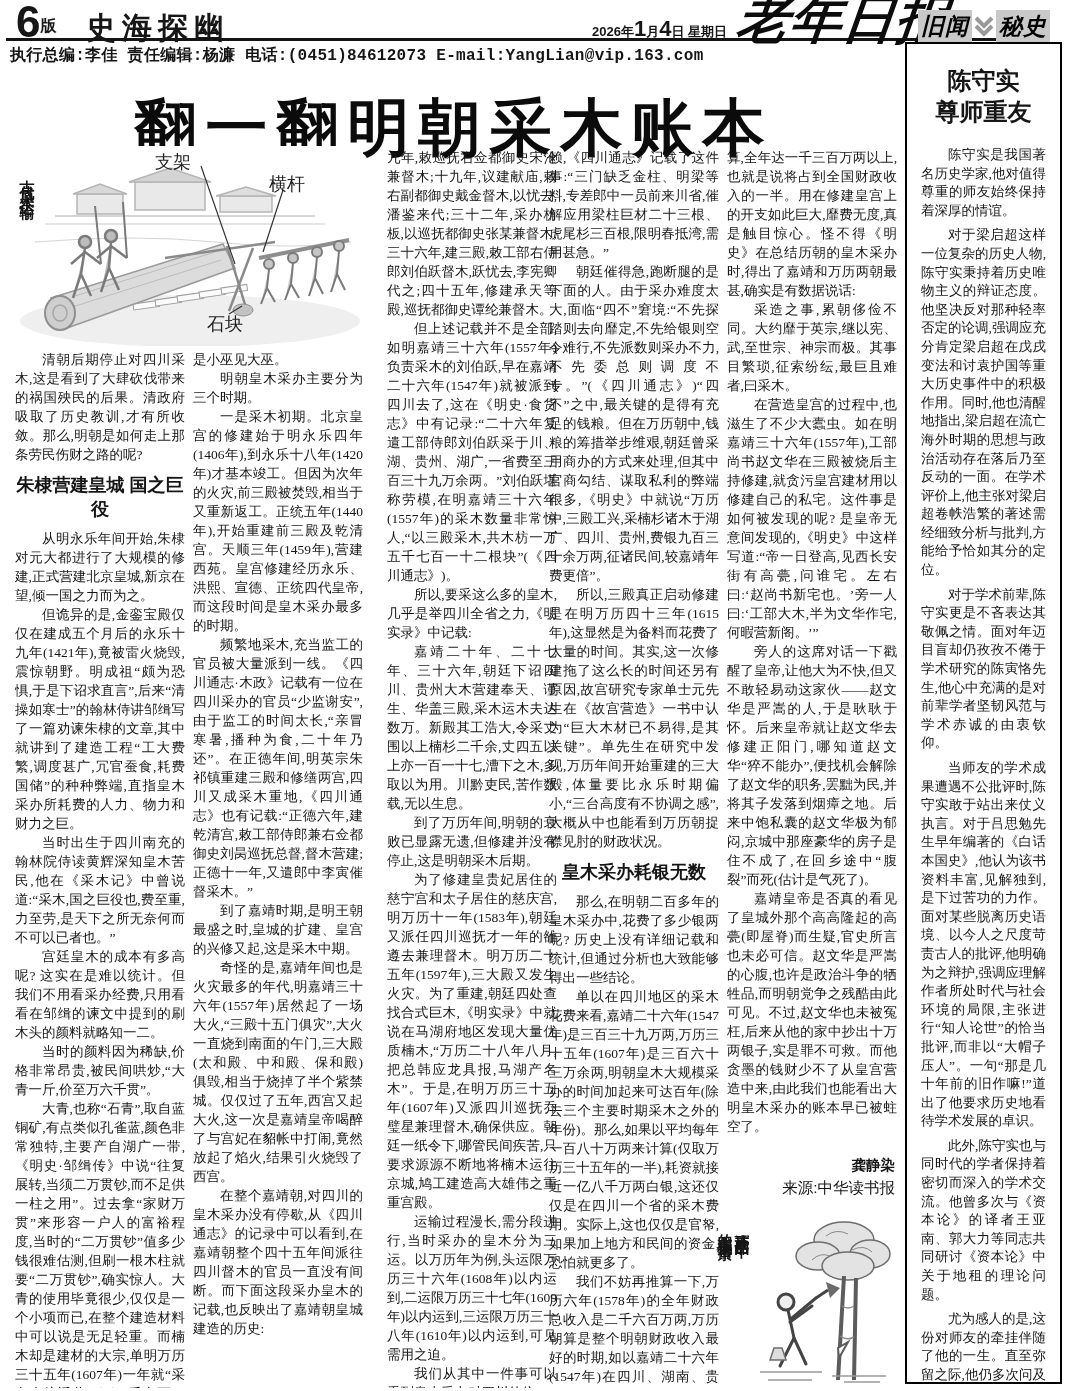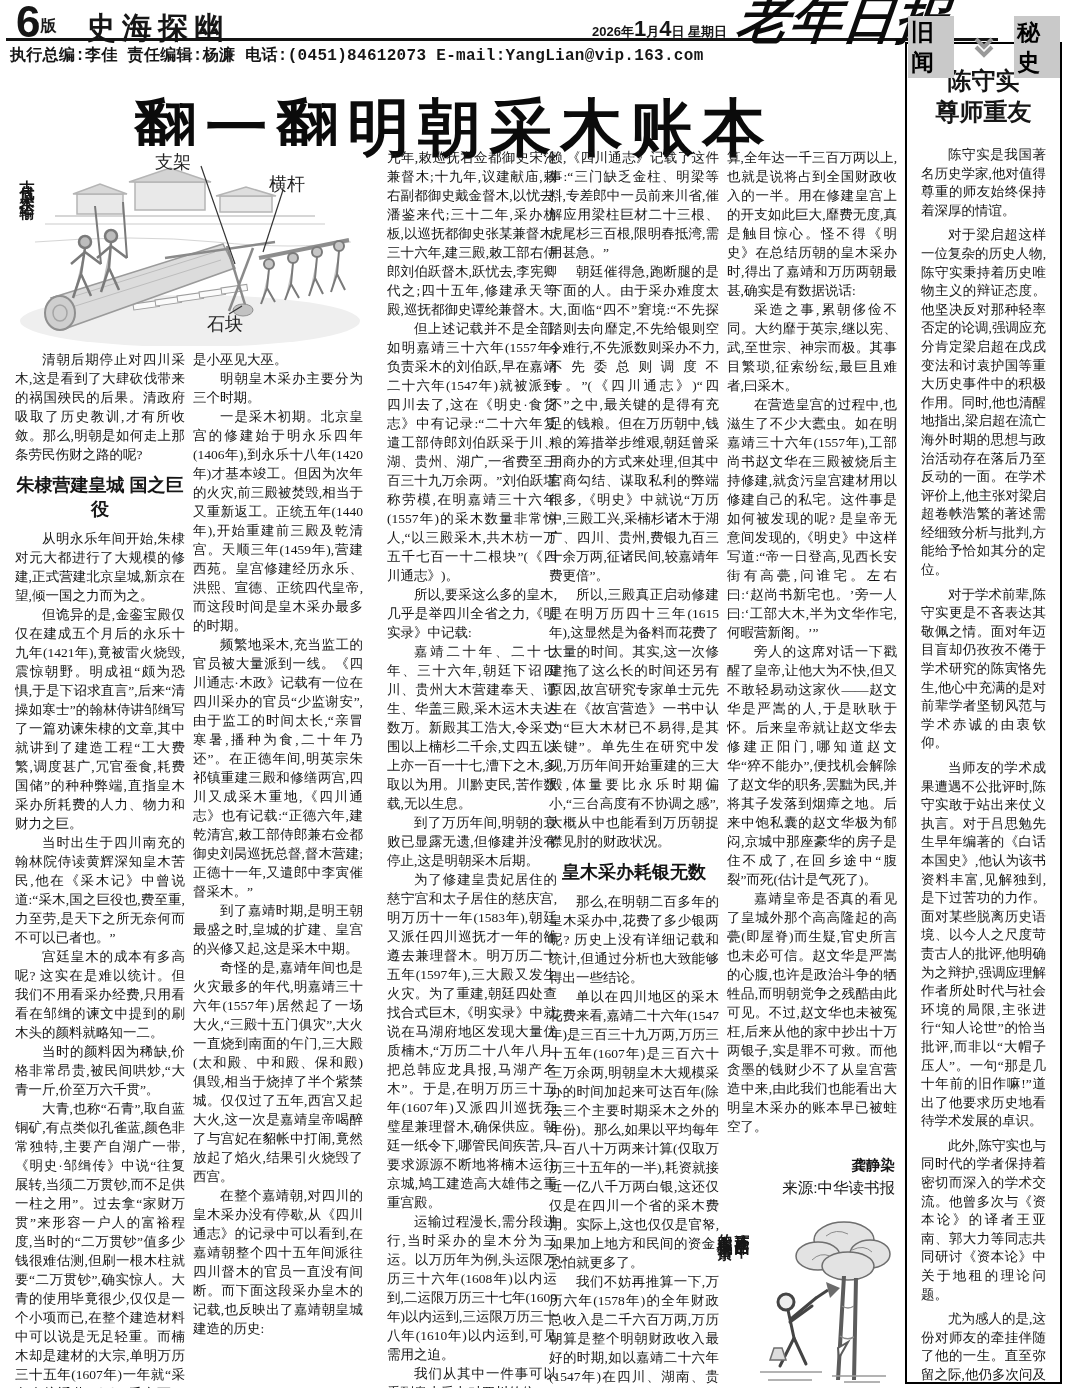--- a/index.html
+++ b/index.html
@@ -69,22 +69,22 @@
     font-family:"Liberation Sans","DejaVu Sans",sans-serif;
   }
   .woodcut{position:absolute;left:752px;top:1210px;width:141px;height:178px;}
 
   
   .sidebar{
     position:absolute;left:905px;top:42px;width:157px;height:1342px;
     border:2px solid #000;box-sizing:border-box;overflow:hidden;background:#fff;
   }
   .sidebar-tab{
-    position:absolute;left:908px;top:30px;width:152px;height:34px;
-    display:flex;align-items:center;justify-content:center;gap:20px;
+    position:absolute;left:908px;top:9px;width:152px;height:34px;
+    display:flex;align-items:center;justify-content:center;gap:2px;font-style:italic;
   }
   .tab-chip{
     background:#c9c9c9;color:#000;font-weight:bold;font-size:23px;line-height:30px;
     padding:1px 3px;font-family:"Liberation Sans","DejaVu Sans",sans-serif;letter-spacing:1px;
   }
   .tab-arrow{width:20px;height:24px;flex:0 0 auto;}
   .sidebar-title{
     margin:22px 6px 4px 6px;text-align:center;font-size:24px;font-weight:bold;
     line-height:31px;white-space:pre-line;
   }

